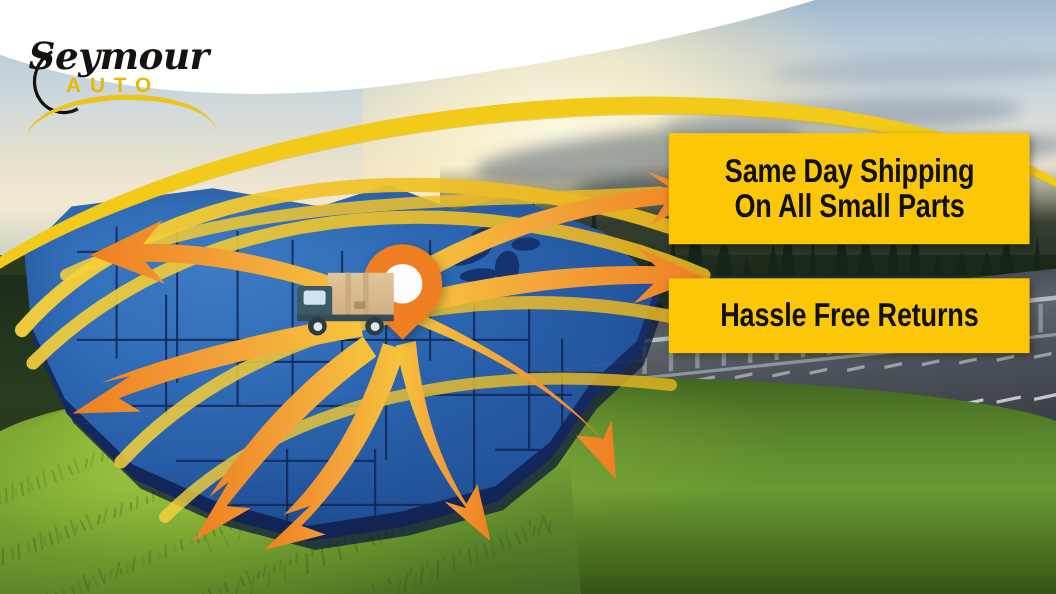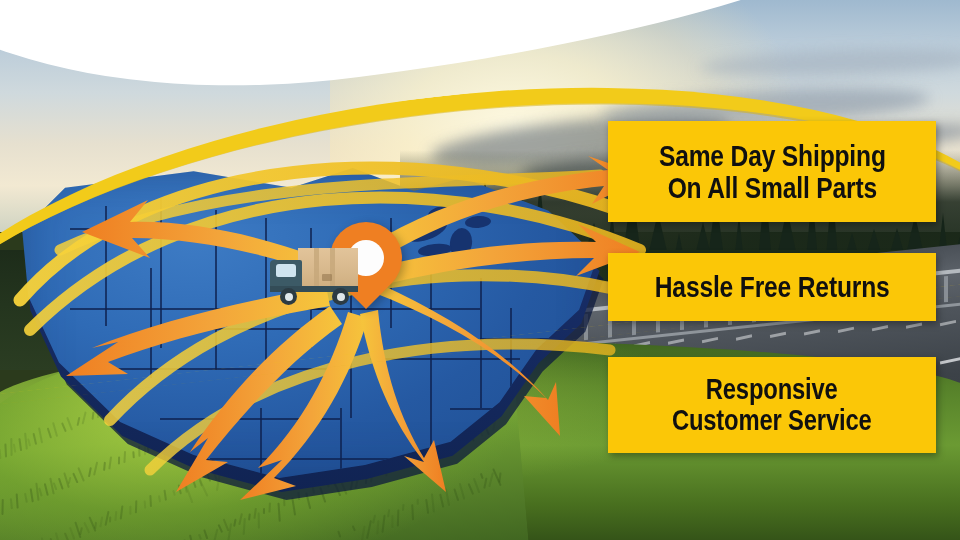--- a/index.html
+++ b/index.html
@@ -719,34 +719,34 @@
     <div class="t-base"></div>
     <div class="wheel" style="left:12px"></div>
     <div class="wheel" style="left:64px"></div>
   </div>
 
 
   <div class="headerwhite"></div>
   <div class="swoosh2"></div>
   <div class="swoosh"></div>
 
+  <div class="logo">
+    <div class="logo-tail"></div>
+    <div class="logo-script">Seymour</div>
+    <div class="logo-auto">AUTO</div>
+    <div class="logo-swoosh"></div>
+  </div>
 
   <div class="claim claim-2">
     <p>
       <span>Hassle Free Returns</span>
     </p>
   </div>
 
   <div class="claim claim-1">
     <p>
       <span>Same Day Shipping</span><br>
       <span>On All Small Parts</span>
     </p>
   </div>
 
-  <div class="claim claim-3">
-    <p>
-      <span>Responsive</span><br>
-      <span>Customer Service</span>
-    </p>
-  </div>
 
 </div>
 
 </body></html>

